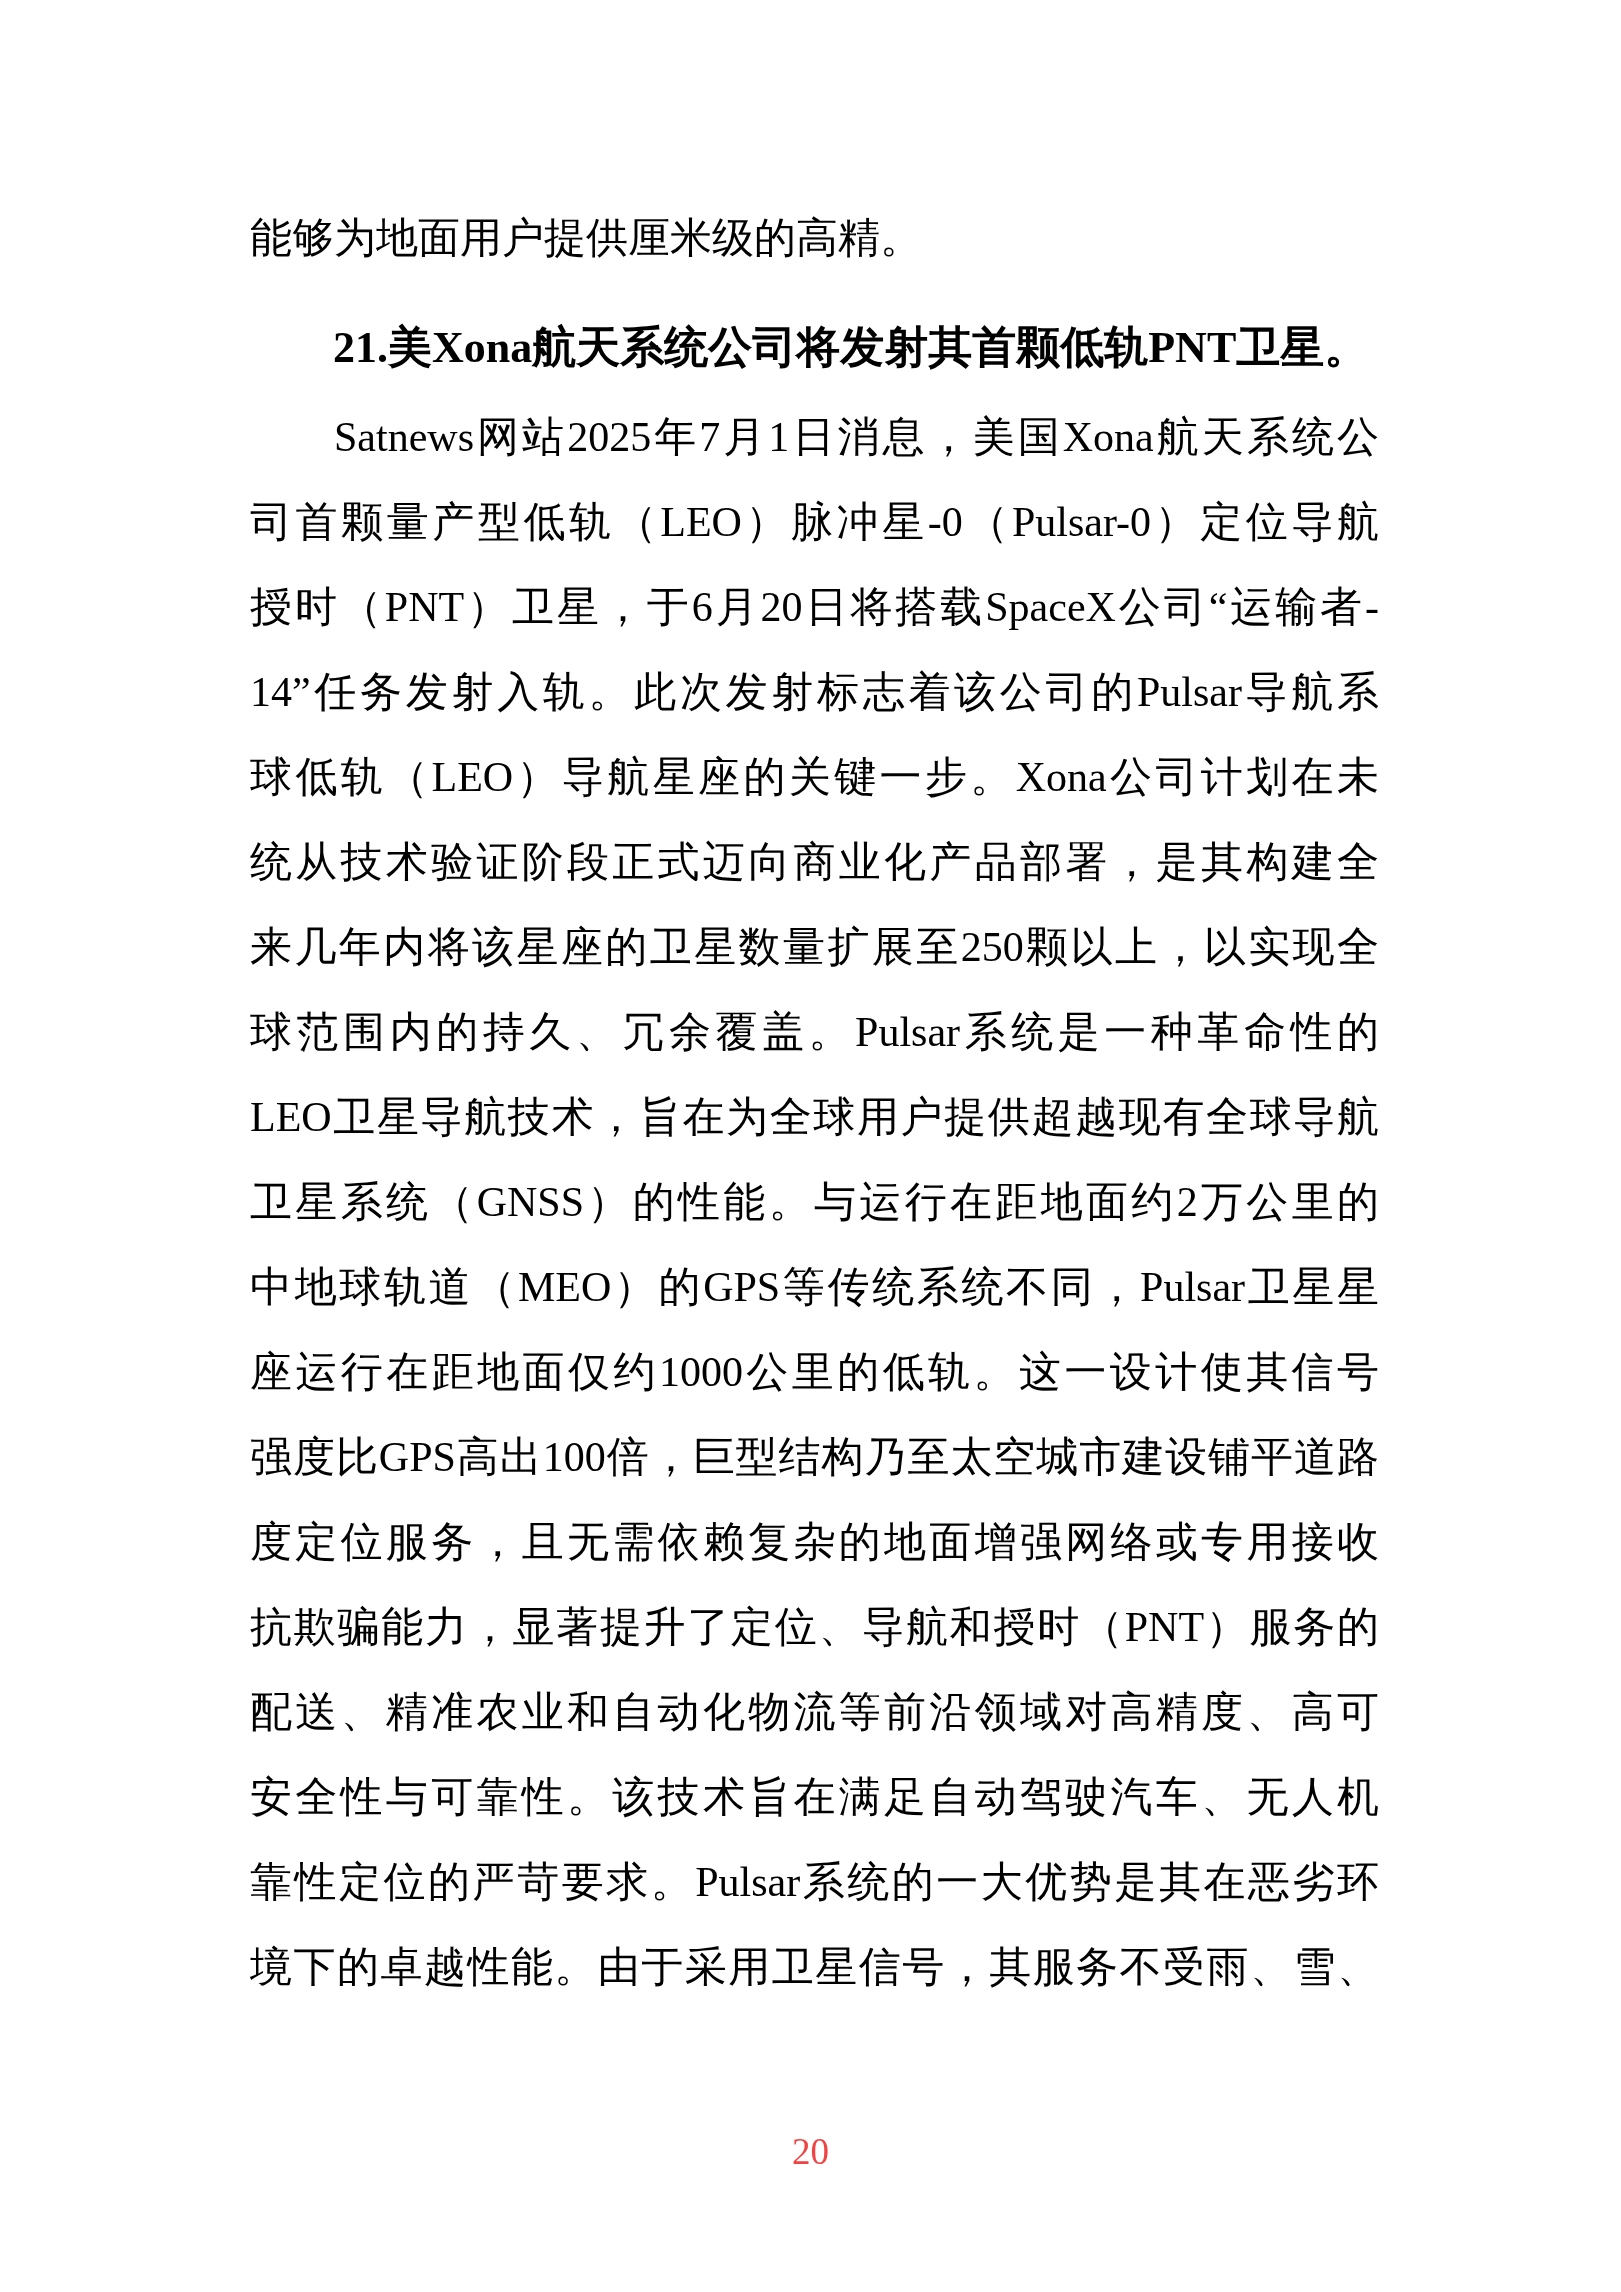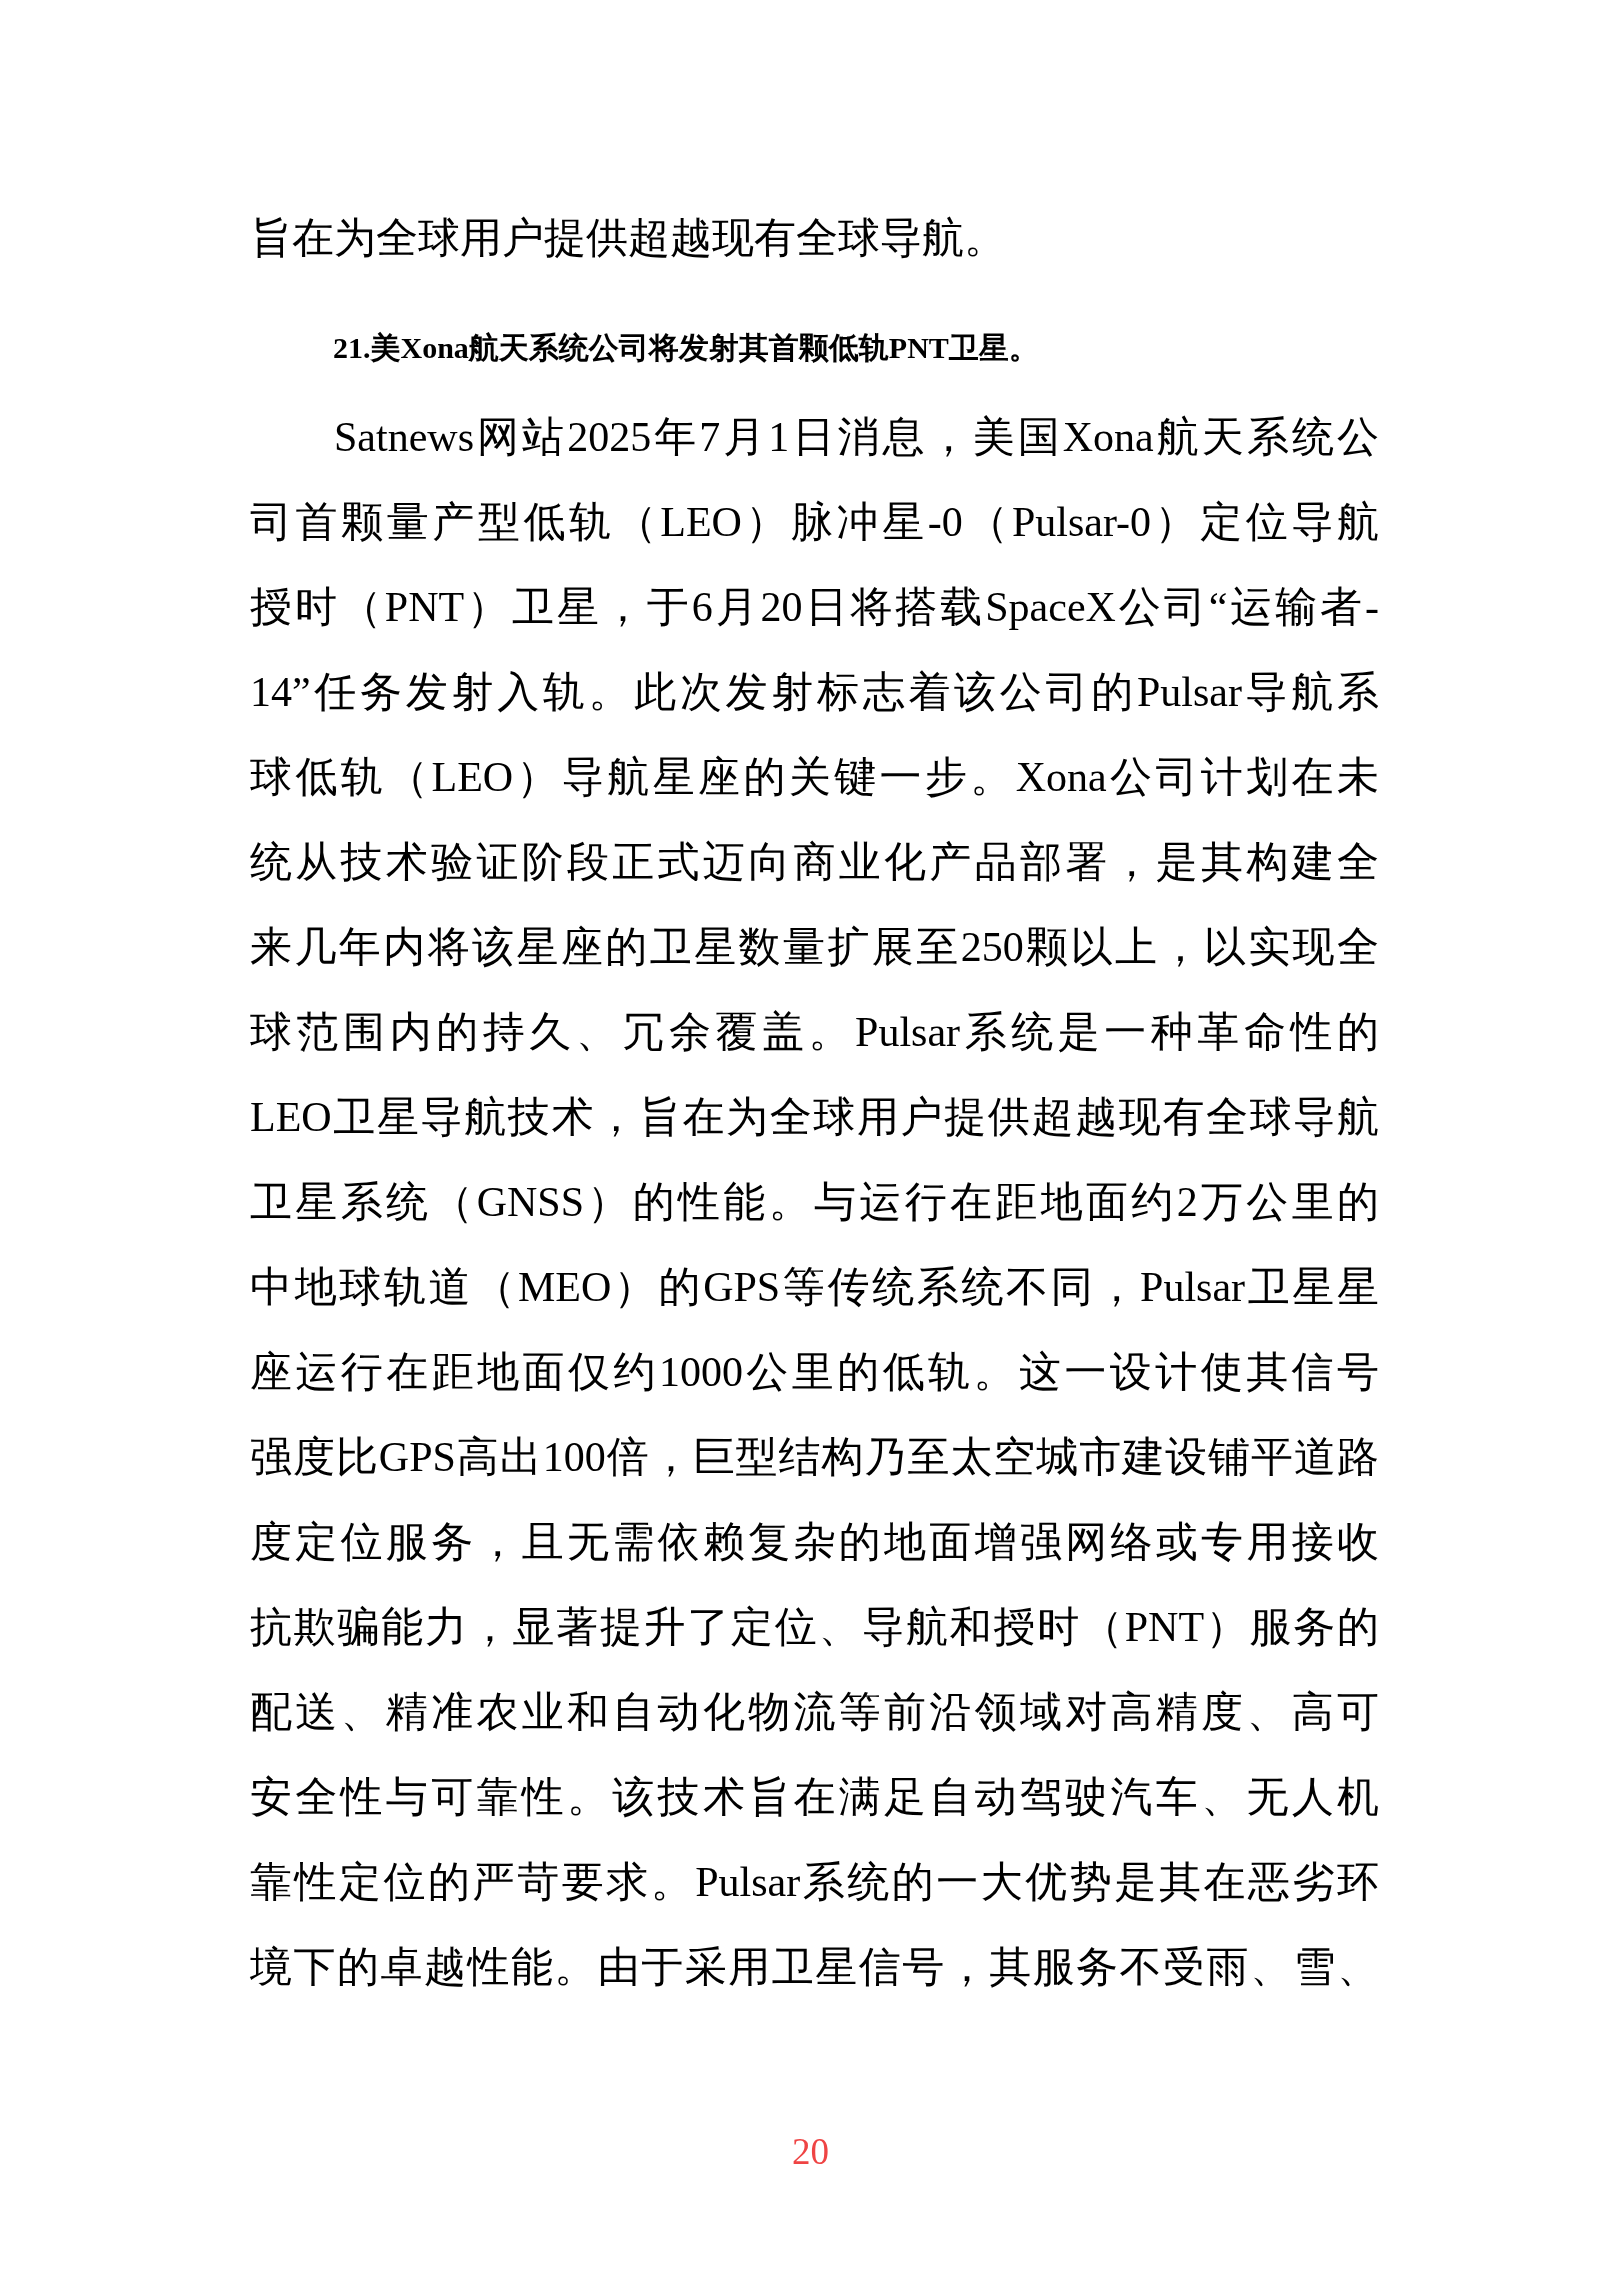--- a/index.html
+++ b/index.html
@@ -29,21 +29,21 @@
     color: #000000;
   }
   .justified {
     text-align: justify;
     text-align-last: justify;
   }
   .indent {
     padding-left: 84px;
   }
   .heading {
-    font-size: 30px;
+    font-size: 44px;
     font-weight: bold;
     line-height: 85px;
     margin: 23.5px 0 5.9px 0;
     padding-left: 83px;
     color: #000000;
   }
   .pagenum {
     position: absolute;
     left: 0;
     top: 2127px;
@@ -52,21 +52,21 @@
     font-size: 37px;
     line-height: 49px;
     color: #ef4444;
   }
 </style>
 </head>
 <body>
 
 <div class="page">
   <div class="content">
-    <div class="line">旨在为全球用户提供超越现有全球导航。</div>
+    <div class="line">能够为地面用户提供厘米级的高精。</div>
     <div class="heading">21.美Xona航天系统公司将发射其首颗低轨PNT卫星。</div>
     <div>
         <div class="line justified indent">Satnews网站2025年7月1日消息，美国Xona航天系统公</div>
         <div class="line justified">司首颗量产型低轨（LEO）脉冲星-0（Pulsar-0）定位导航</div>
         <div class="line justified">授时（PNT）卫星，于6月20日将搭载SpaceX公司“运输者-</div>
         <div class="line justified">14”任务发射入轨。此次发射标志着该公司的Pulsar导航系</div>
         <div class="line justified">球低轨（LEO）导航星座的关键一步。Xona公司计划在未</div>
         <div class="line justified">统从技术验证阶段正式迈向商业化产品部署，是其构建全</div>
         <div class="line justified">来几年内将该星座的卫星数量扩展至250颗以上，以实现全</div>
         <div class="line justified">球范围内的持久、冗余覆盖。Pulsar系统是一种革命性的</div>

